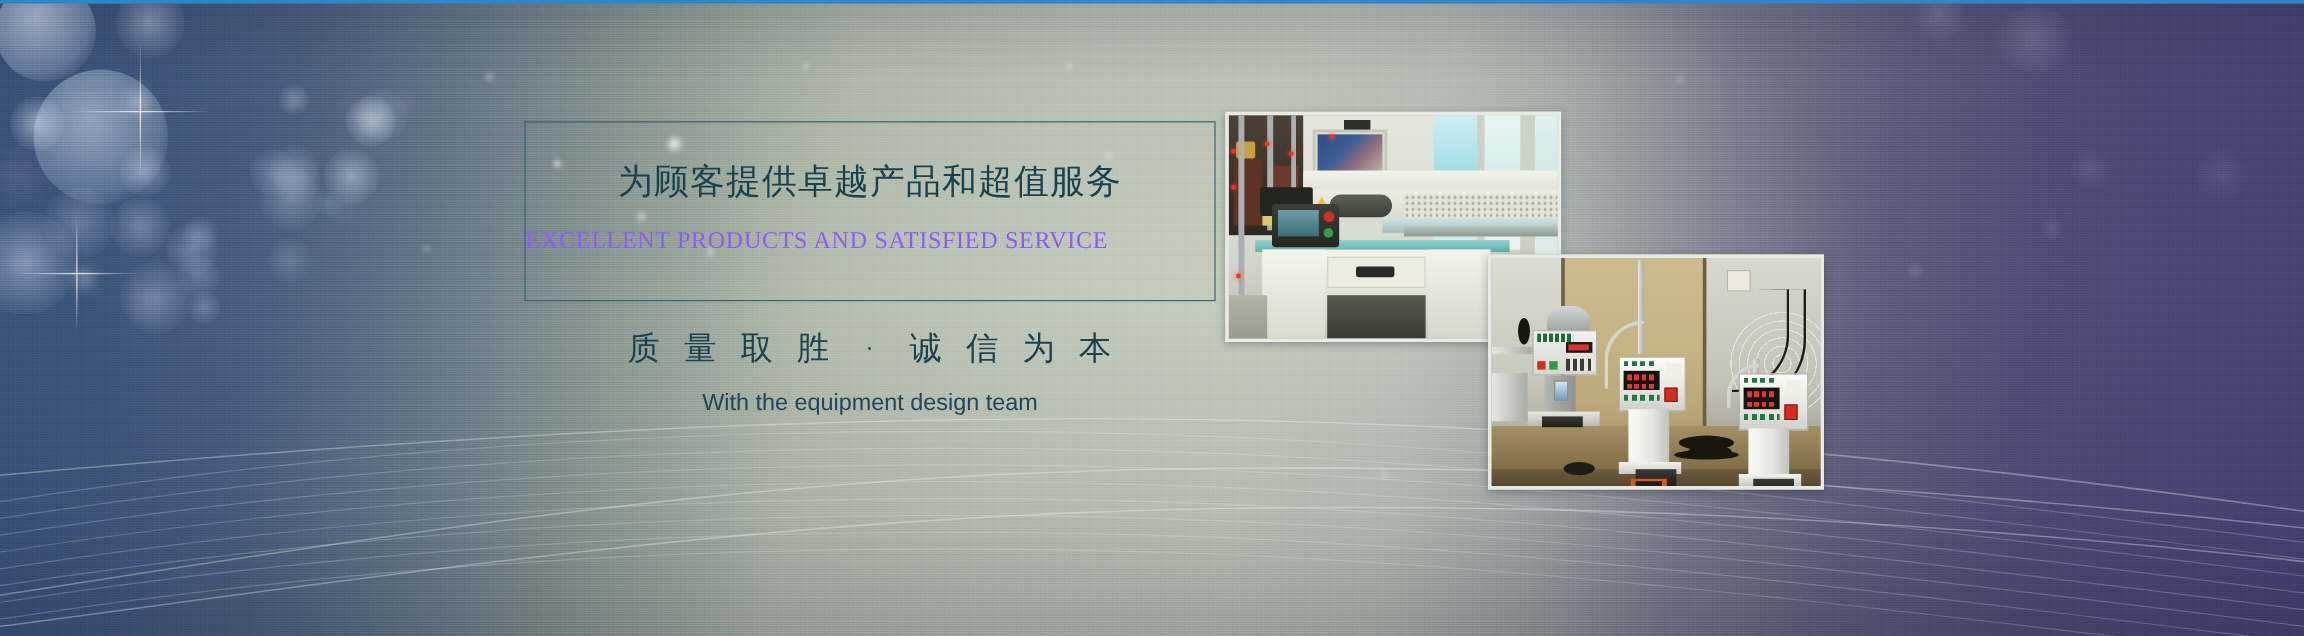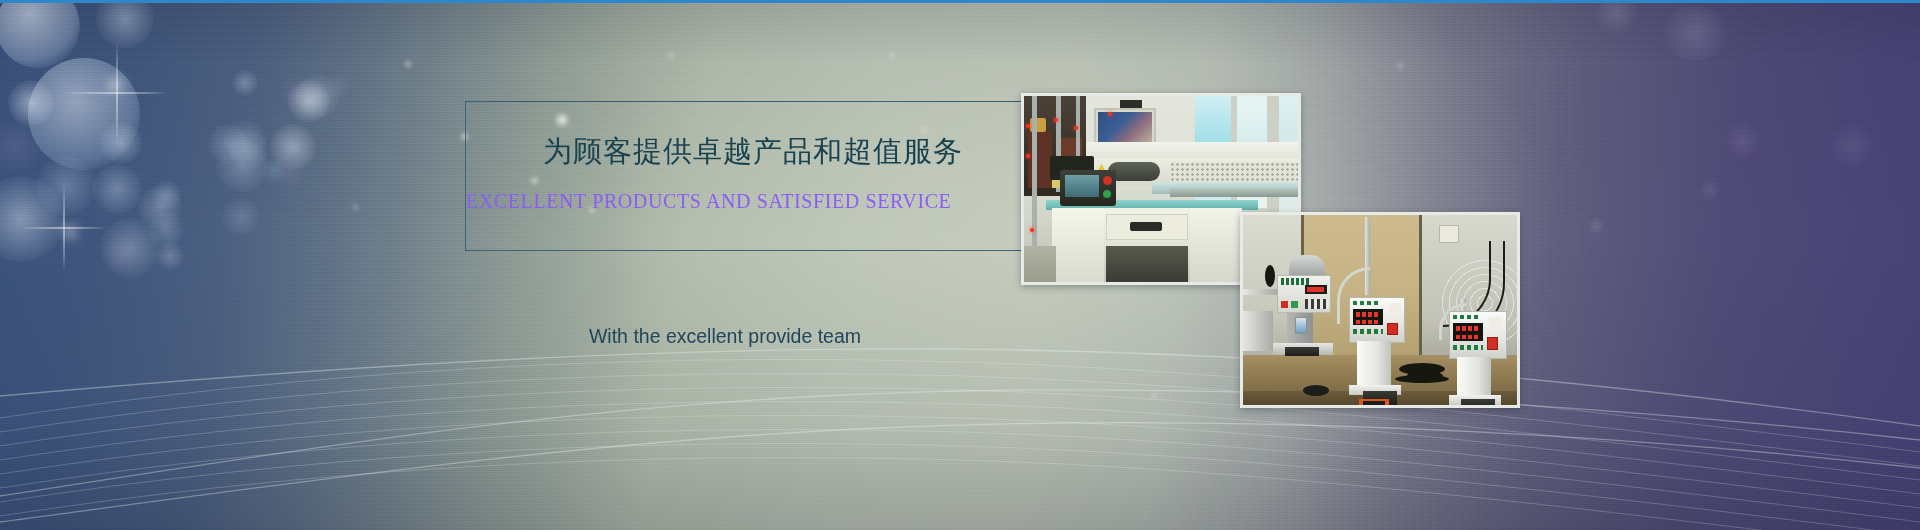--- a/index.html
+++ b/index.html
@@ -122,21 +122,20 @@
 
   
   .headline-box {
     position: absolute;
     left: 437px;
     top: 101px;
     width: 576px;
     height: 150px;
     border: 1px solid #3e6171;
     box-sizing: border-box;
-    margin-left: 28px;
   }
   .headline-cn {
     position: absolute;
     left: 0; right: 0;
     top: 30px;
     text-align: center;
     font-size: 29px;
     letter-spacing: 1px;
     color: #19424f;
     white-space: nowrap;
@@ -361,23 +360,26 @@
   </svg>
 
   <div class="grain"></div>
   <div class="top-rule"></div>
 
   <div class="headline-box">
     <div class="headline-cn">为顾客提供卓越产品和超值服务</div>
     <div class="headline-en">EXCELLENT PRODUCTS AND SATISFIED SERVICE</div>
   </div>
 
+  <div class="slogan-cn">
+    <span class="ch">质</span><span class="ch">量</span><span class="ch">取</span><span class="ch">胜</span><span class="dot">·</span><span class="ch">诚</span><span class="ch">信</span><span class="ch">为</span><span class="ch">本</span>
+  </div>
 
   <div class="paragraph">
-    <span class="pl">With the excellent provide team</span>
+    <span class="pl">With the equipment design team</span>
   </div>
 
   <div class="photo photo-1">
     <div class="p1-wall"></div>
     <div class="p1-winL"></div>
     <div class="p1-winM"></div>
     <div class="p1-winR"></div>
     <div class="p1-winsep" style="left:207px; top:0; width:6px; height:122px;"></div>
     <div class="p1-winsep" style="left:243px; top:0; width:12px; height:124px;"></div>
     <div class="p1-darkL"></div>

